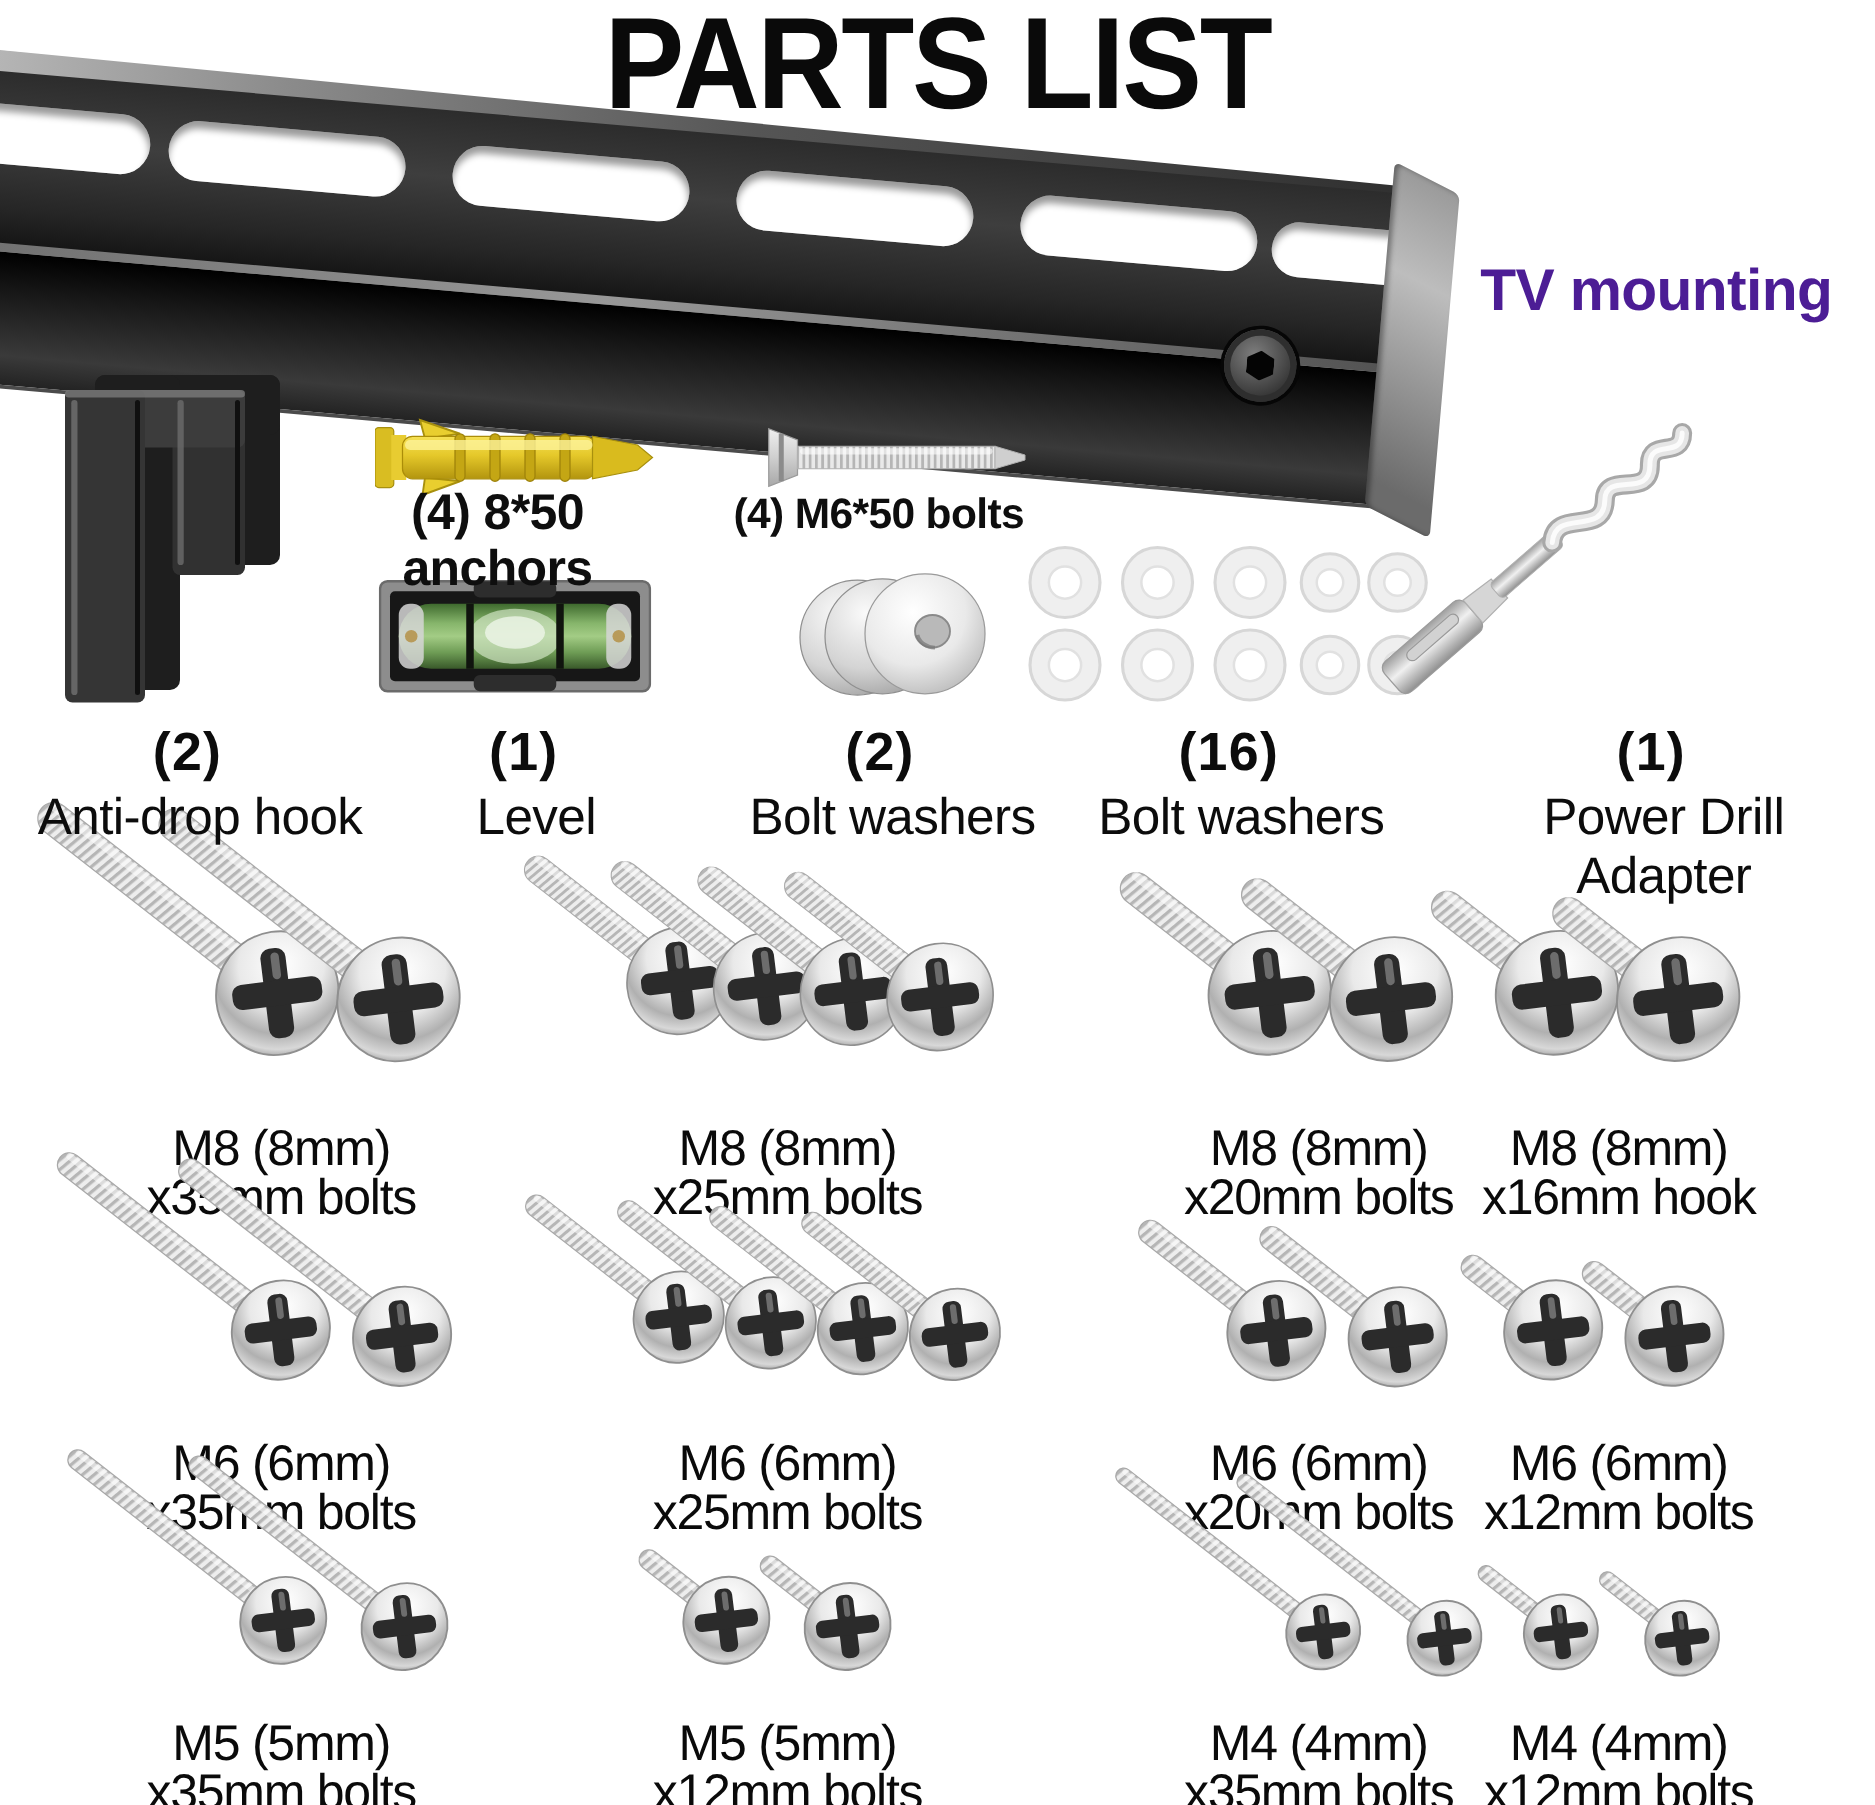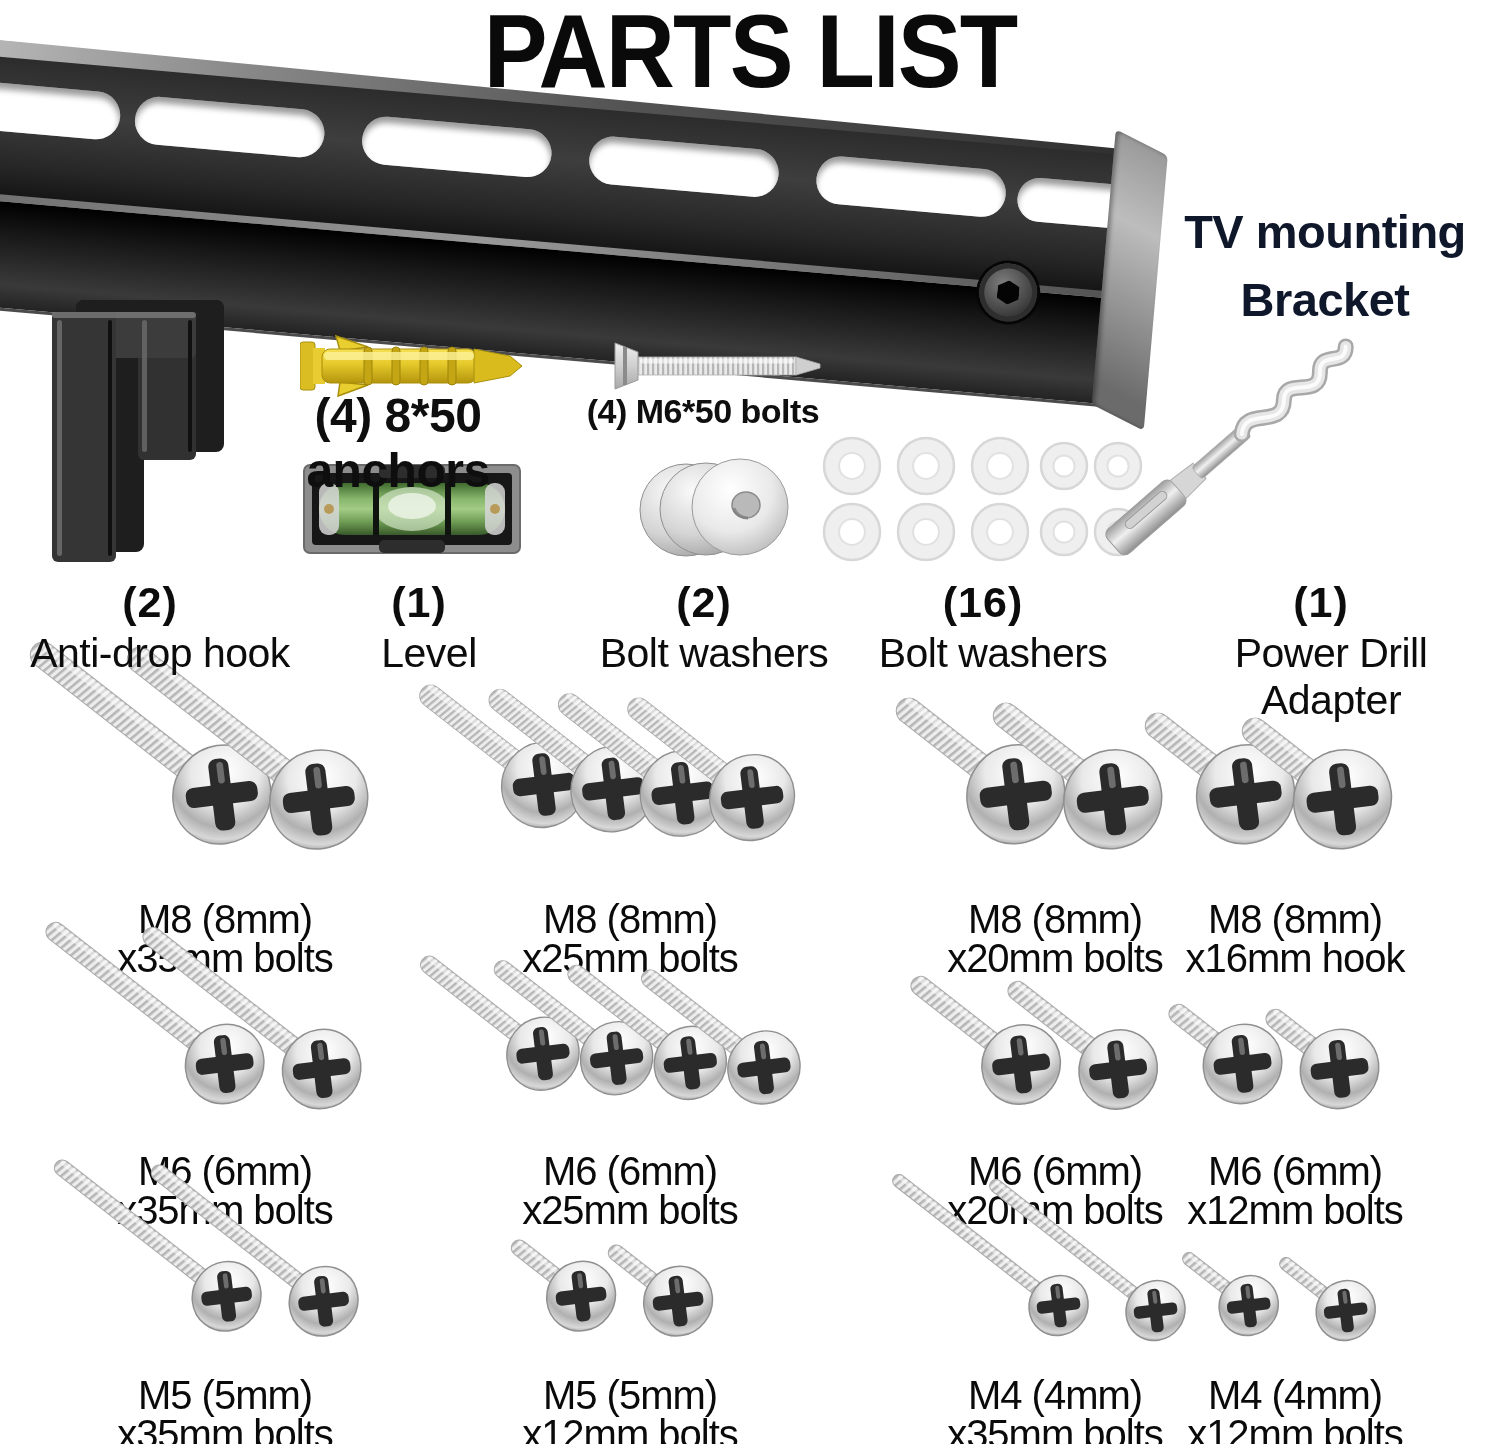--- a/index.html
+++ b/index.html
@@ -49,27 +49,27 @@
     position:absolute;left:1016px;top:118px;width:58px;height:58px;border-radius:50%;
     background:radial-gradient(circle at 40% 35%,#7d7d7d,#444 55%,#141414 100%);
     box-shadow:0 0 0 3px #060606, inset 0 0 0 5px #2e2e2e;
   }
   .bracket .screw .hex{
     position:absolute;left:18px;top:17px;width:22px;height:24px;background:#040404;
     clip-path:polygon(50% 0,100% 25%,100% 75%,50% 100%,0 75%,0 25%);
   }
   .bracket-label{
     position:absolute;left:1150px;top:198px;width:350px;text-align:center;z-index:7;
-    font-size:47px;font-weight:700;line-height:1.45;color:#0f172a;letter-spacing:-.5px;
+    font-size:47px;font-weight:700;line-height:1.45;color:#4c1d95;letter-spacing:-.5px;
   }
   
   .art{position:absolute;z-index:3;}
   .callout{
     position:absolute;z-index:4;text-align:center;
-    font-size:48px;font-weight:700;letter-spacing:-.5px;color:#0e0e0e;
+    font-size:40px;font-weight:700;letter-spacing:-.5px;color:#0e0e0e;
   }
   .acc-label{position:absolute;top:578px;text-align:center;z-index:4;}
   .acc-label .qty{font-size:43px;font-weight:700;letter-spacing:1px;}
   .acc-label .nm{font-size:41px;font-weight:400;margin-top:3px;letter-spacing:-.5px;padding-left:20px;}
   
   .cell{position:absolute;text-align:center;z-index:3;}
   .bolt-art{display:flex;justify-content:center;align-items:flex-end;overflow:visible;}
   .bolt-label{margin-top:4px;font-size:40px;line-height:39px;letter-spacing:-1px;color:#0a0a0a;}
   .bolt-label span{display:block;}
 </style>
@@ -89,21 +89,20 @@
   <div class="slot" style="left:1046px;width:142px;height:44px;top:30px"></div>
   <div class="ridge"></div>
   <div class="lip"></div>
   <div class="endcap"></div>
   <div class="screw">
       <div class="hex"></div>
     </div>
 </div>
 <div class="bracket-label">
   <div>TV mounting</div>
-  <div>Bracket</div>
 </div>
 
 <div class="art" style="left:52px;top:296px;width:190px;height:272px">
   <svg width="190" height="272" viewBox="0 0 190 272">
     <g fill="#1e1e1e">
       <rect x="112" y="4" width="60" height="152" rx="8"></rect>
       <rect x="24" y="4" width="148" height="48" rx="8"></rect>
       <rect x="24" y="4" width="68" height="252" rx="8"></rect>
     </g>
     <rect x="86" y="16" width="58" height="148" rx="6" fill="#313131"></rect>

